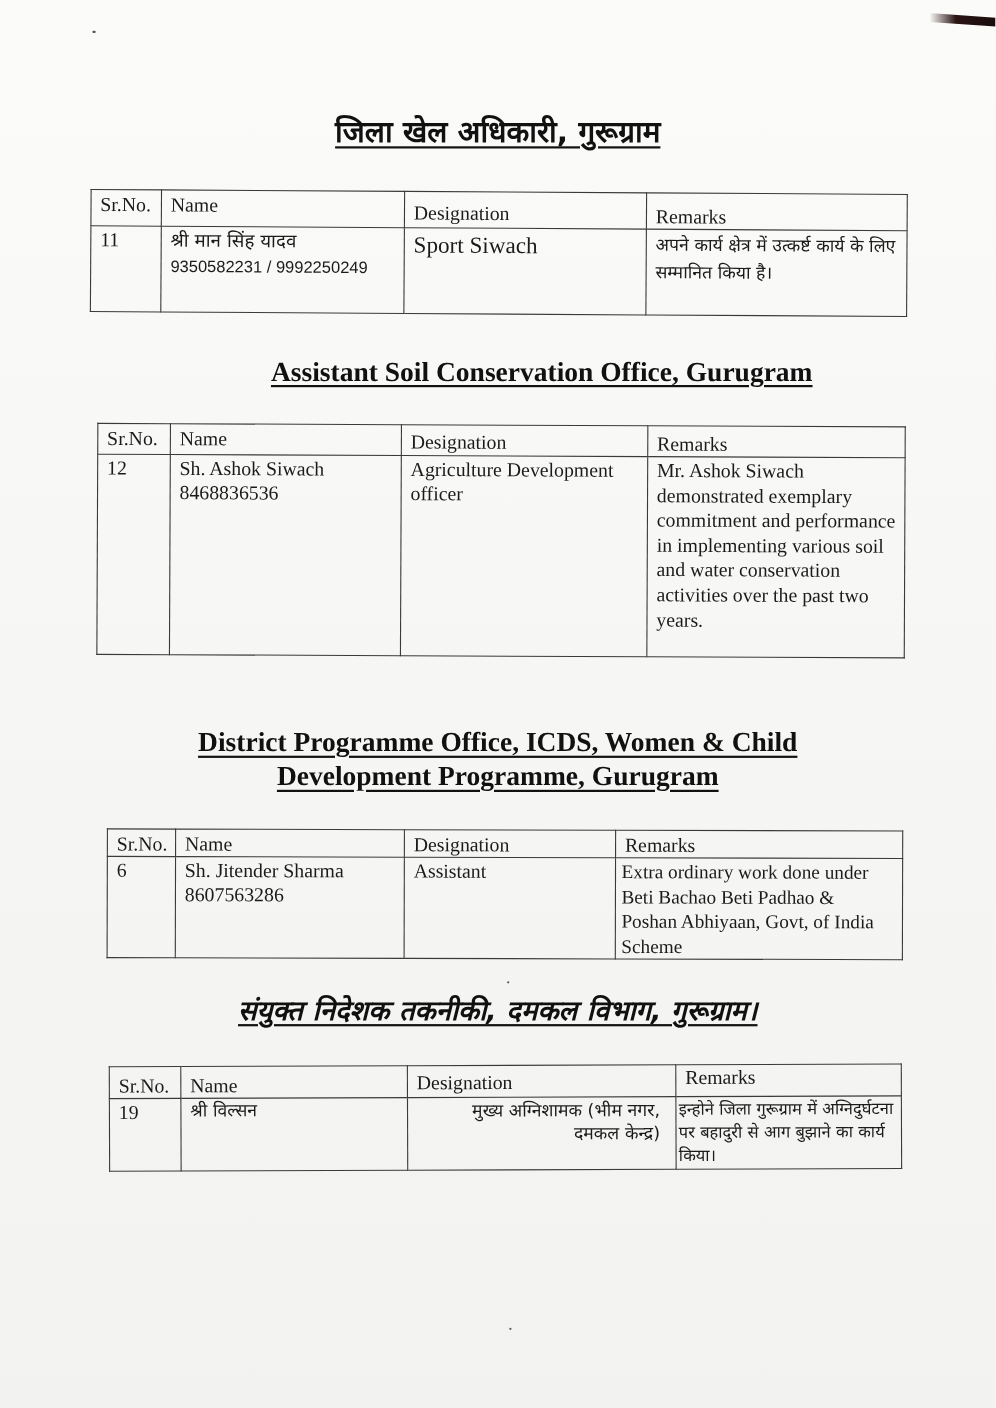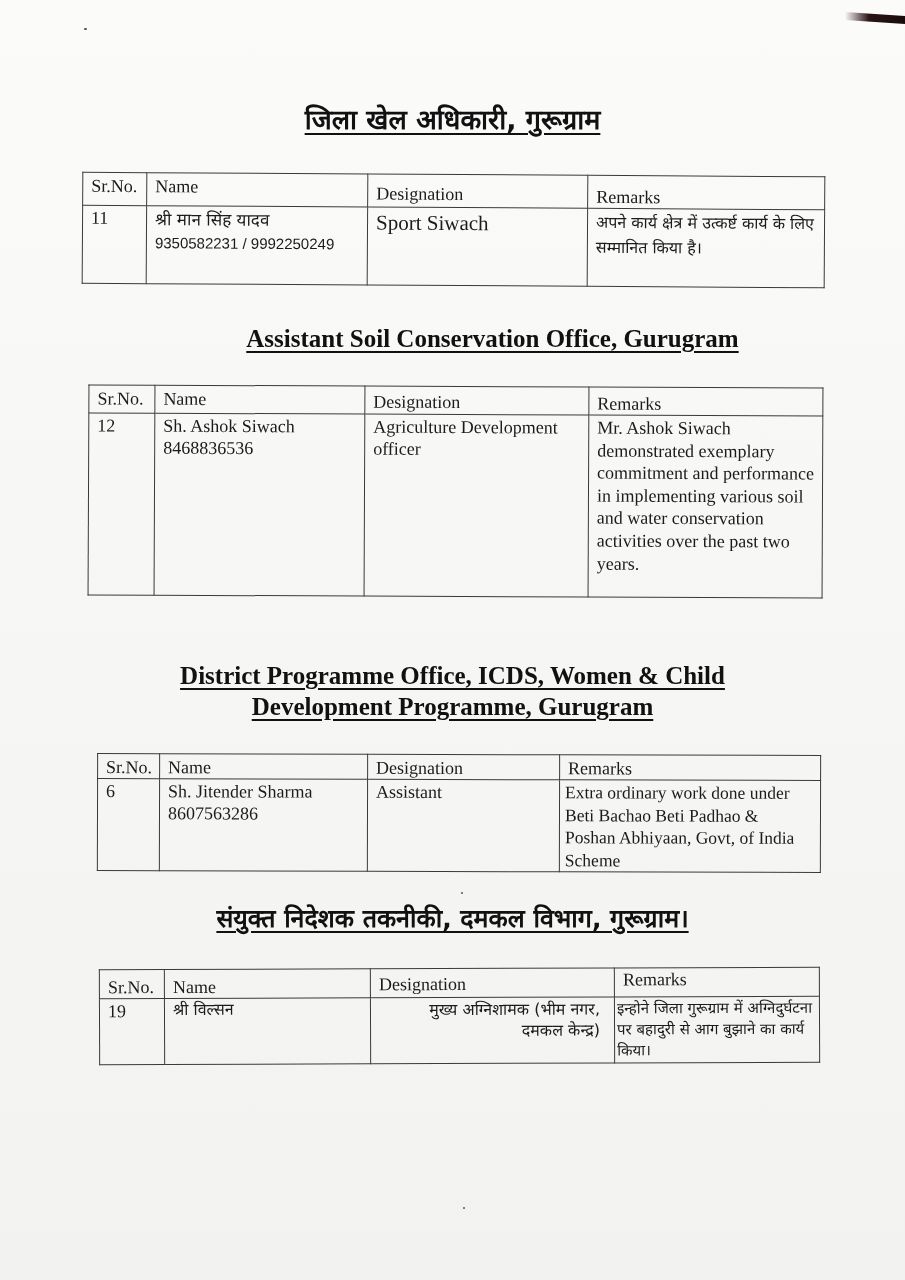--- a/index.html
+++ b/index.html
@@ -132,21 +132,21 @@
       <div>8607563286</div>
     </td>
     <td>Assistant</td>
     <td style="padding-left:5px; padding-right:12px; font-size:17.5px; line-height:22.5px">Extra ordinary work done under Beti Bachao Beti Padhao &amp; Poshan Abhiyaan, Govt, of India Scheme</td>
   </tr>
 </tbody>
   </table>
 
 <div class="dot" style="left:461px; top:892px;"></div>
 
-<div class="heading h-hindi" style="top:900px; font-size:25px;">
+<div class="heading h-hindi" style="top:900px; font-size:25px;font-style:italic;">
   <span>संयुक्त निदेशक तकनीकी, दमकल विभाग, गुरूग्राम।</span>
 </div>
 <table class="rec" style="left:99px; top:968px; width:720px; transform:rotate(-0.2deg);">
   <colgroup>
       <col style="width:65px">
       <col style="width:206px">
       <col style="width:244px">
       <col style="width:205px">
     </colgroup>
   <tbody>

